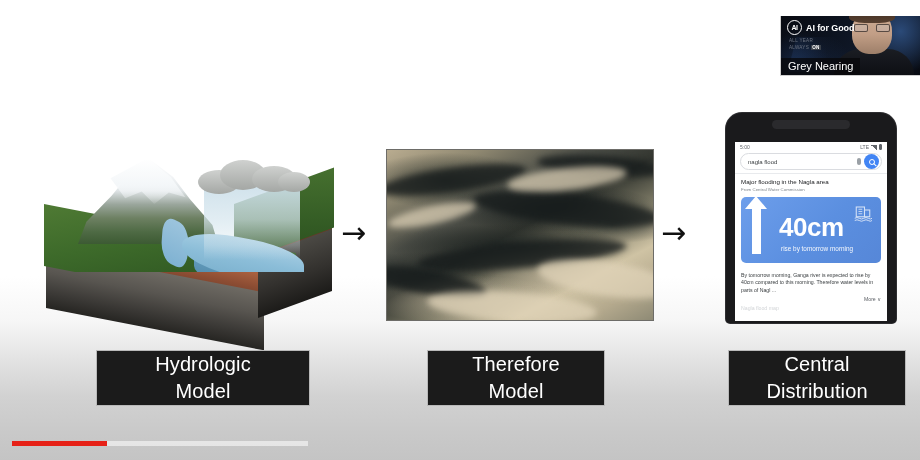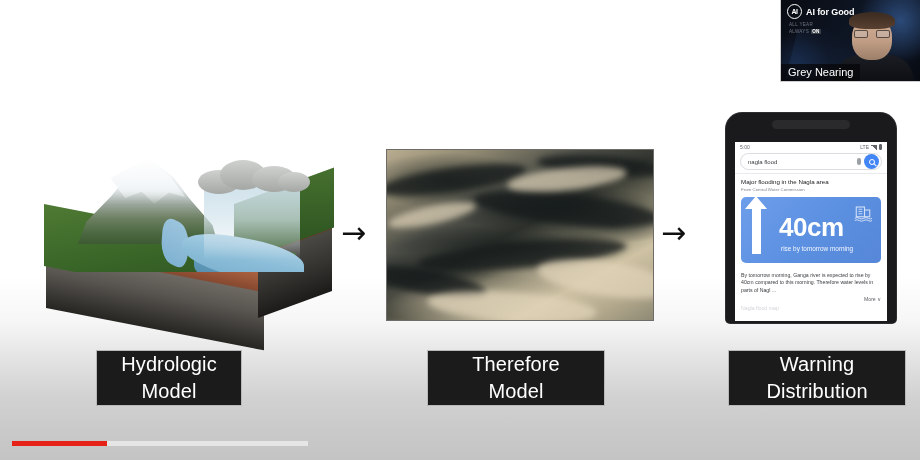--- a/index.html
+++ b/index.html
@@ -250,27 +250,27 @@
   
   .caption {
     position:absolute; height:56px;
     background:#1b1b1b;
     border:1px solid #b9b9b9;
     display:flex; flex-direction:column;
     align-items:center; justify-content:center;
     color:#fff; font-size:20px; line-height:1.35;
     text-align:center; letter-spacing:.1px;
   }
-  #cap1 { left:96px;  top:350px; width:146px; }
+  #cap1 { left:96px;  top:350px; width:214px; }
   #cap2 { left:427px; top:350px; width:178px; }
   #cap3 { left:728px; top:350px; width:178px; }
 
   
   #pip {
-    position:absolute; right:0; top:0; width:140px; height:82px;
+    position:absolute; right:0; top:16px; width:140px; height:60px;
     background:#07080c; overflow:hidden;
     border-left:1px solid #cfcfcf; border-bottom:1px solid #cfcfcf;
   }
   #pip .bg {
     position:absolute; inset:0;
     background:
       radial-gradient(circle 60px at 86% 26%, #2b4a78 0%, rgba(20,30,52,0) 70%),
       radial-gradient(circle 44px at 12% 80%, #14243f 0%, rgba(8,12,22,0) 72%),
       linear-gradient(125deg,#090b12 0%,#0d1421 40%,#10192a 62%,#070a11 100%);
   }
@@ -446,21 +446,21 @@
 
   <div class="caption" id="cap1">
     <span>Hydrologic</span>
     <span>Model</span>
   </div>
   <div class="caption" id="cap2">
     <span>Therefore</span>
     <span>Model</span>
   </div>
   <div class="caption" id="cap3">
-    <span>Warning</span>
+    <span>Central</span>
     <span>Distribution</span>
   </div>
 
   <div id="pip">
     <div class="bg"></div>
     <div class="person">
       <div class="torso"></div>
       <div class="head"></div>
       <div class="hair"></div>
       <div class="glasses">

